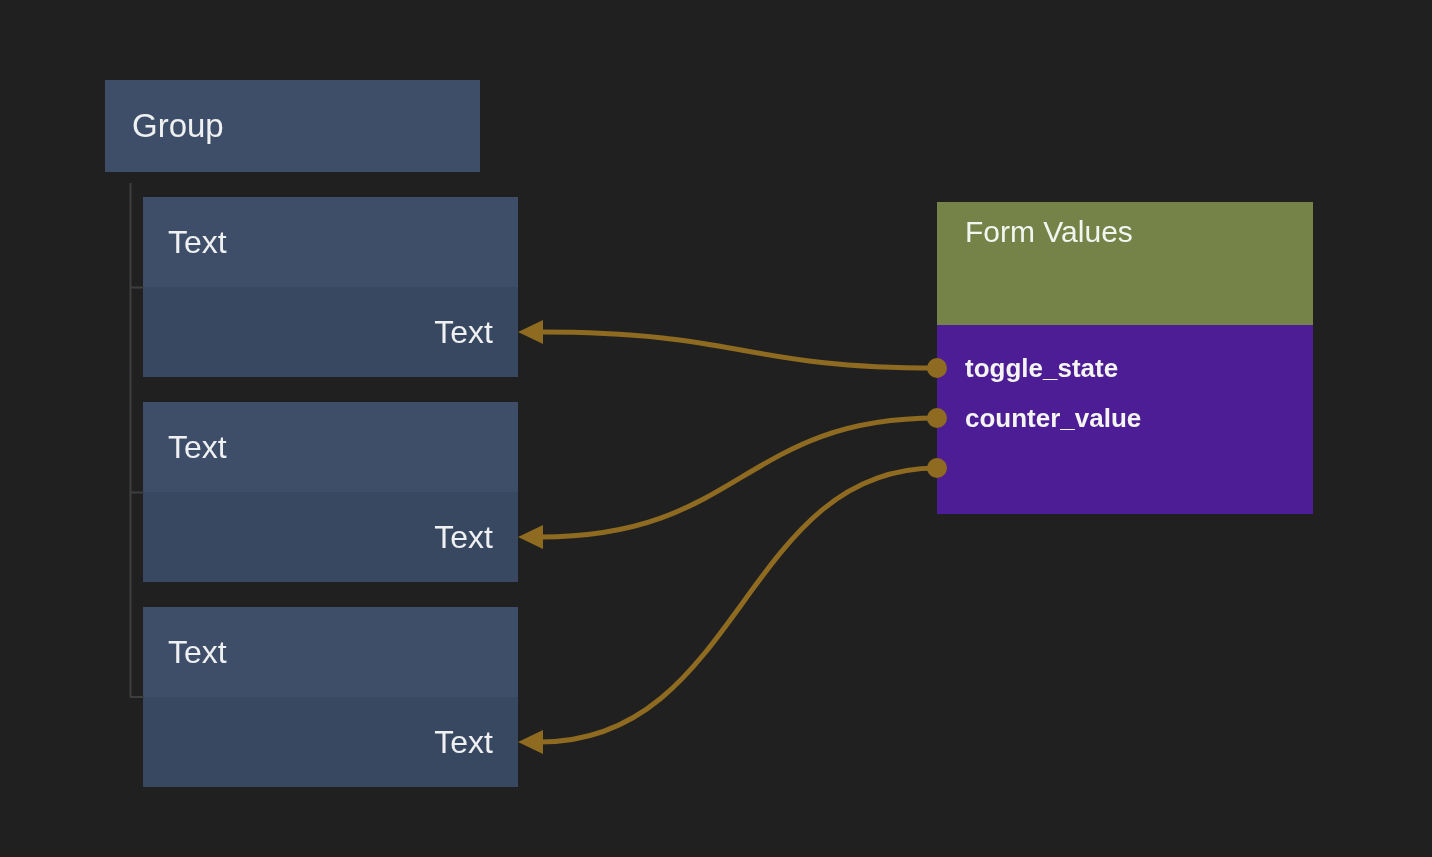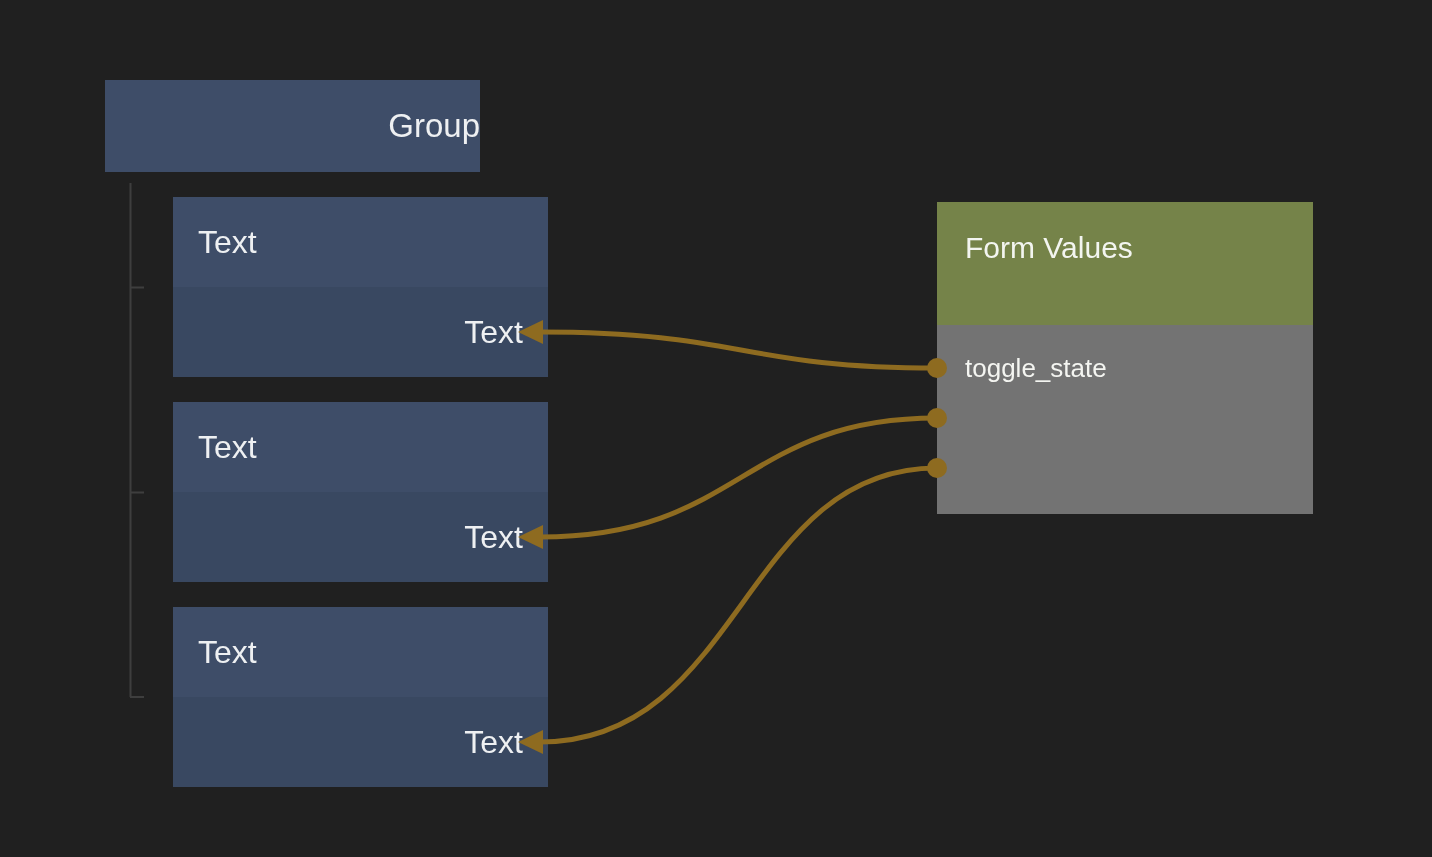--- a/index.html
+++ b/index.html
@@ -9,48 +9,47 @@
     font-family:"Liberation Sans","DejaVu Sans",sans-serif;
     -webkit-font-smoothing:antialiased;
   }
   .node{position:absolute;box-sizing:border-box;}
 
   
   .group-node{
     left:105px;top:80px;width:375px;height:92px;
     background:#3e4d68;display:flex;align-items:center;
     padding-left:27px;
-    justify-content:flex-end;
   }
   .group-node .title{font-size:33px;color:#eef0f2;}
 
   
-  .text-node{left:173px;width:375px;height:180px;}
+  .text-node{left:143px;width:375px;height:180px;}
   .text-node .hdr{
     height:90px;background:#3e4d68;display:flex;align-items:center;
     padding-left:25px;box-sizing:border-box;font-size:32px;color:#eef0f2;
   }
   .text-node .input-row{
     height:90px;background:#394861;display:flex;align-items:center;
     justify-content:flex-end;padding-right:25px;box-sizing:border-box;
     font-size:32px;color:#eef0f2;
   }
   .text-node-1{top:197px;}
   .text-node-2{top:402px;}
   .text-node-3{top:607px;}
 
   
   .form-node{left:937px;top:202px;width:376px;}
   .form-hdr{
     height:123px;background:#758349;box-sizing:border-box;
-    padding:28px 0 0 28px;
+    padding:12px 0 0 28px;
   }
   .form-title{font-size:30px;color:#f3f5f0;line-height:36px;}
   .form-sub{font-size:27px;color:rgba(255,255,255,0.45);line-height:32px;margin-top:2px;}
-  .form-body{height:189px;background:#737373;box-sizing:border-box;padding-top:18px;}
+  .form-body{height:189px;background:#4c1d95;box-sizing:border-box;padding-top:18px;font-weight:bold;}
   .port-row{
     height:50px;display:flex;align-items:center;padding-left:28px;
     font-size:26px;color:#f4f5f1;
   }
 
   
   svg.overlay{position:absolute;left:0;top:0;pointer-events:none;}
   svg.overlay path.wire{fill:none;stroke-width:5;}
   svg.overlay line.guide{stroke-width:2;}
 </style>
@@ -89,20 +88,23 @@
 </div>
 
 <div class="node form-node">
   <div class="form-hdr">
     <div class="form-title">Form Values</div>
   </div>
   <div class="form-body">
     <div class="port-row">
       <span>toggle_state</span>
     </div>
+    <div class="port-row">
+      <span>counter_value</span>
+    </div>
   </div>
 </div>
 
 <svg class="overlay" width="1432" height="857" viewBox="0 0 1432 857">
 
   <line class="guide" x1="130.5" y1="183" x2="130.5" y2="697" stroke="#3e3e3e"></line>
   <line class="guide" x1="130" y1="287.5" x2="144" y2="287.5" stroke="#3e3e3e"></line>
   <line class="guide" x1="130" y1="492.5" x2="144" y2="492.5" stroke="#3e3e3e"></line>
   <line class="guide" x1="130" y1="697" x2="144" y2="697" stroke="#3e3e3e"></line>
 

